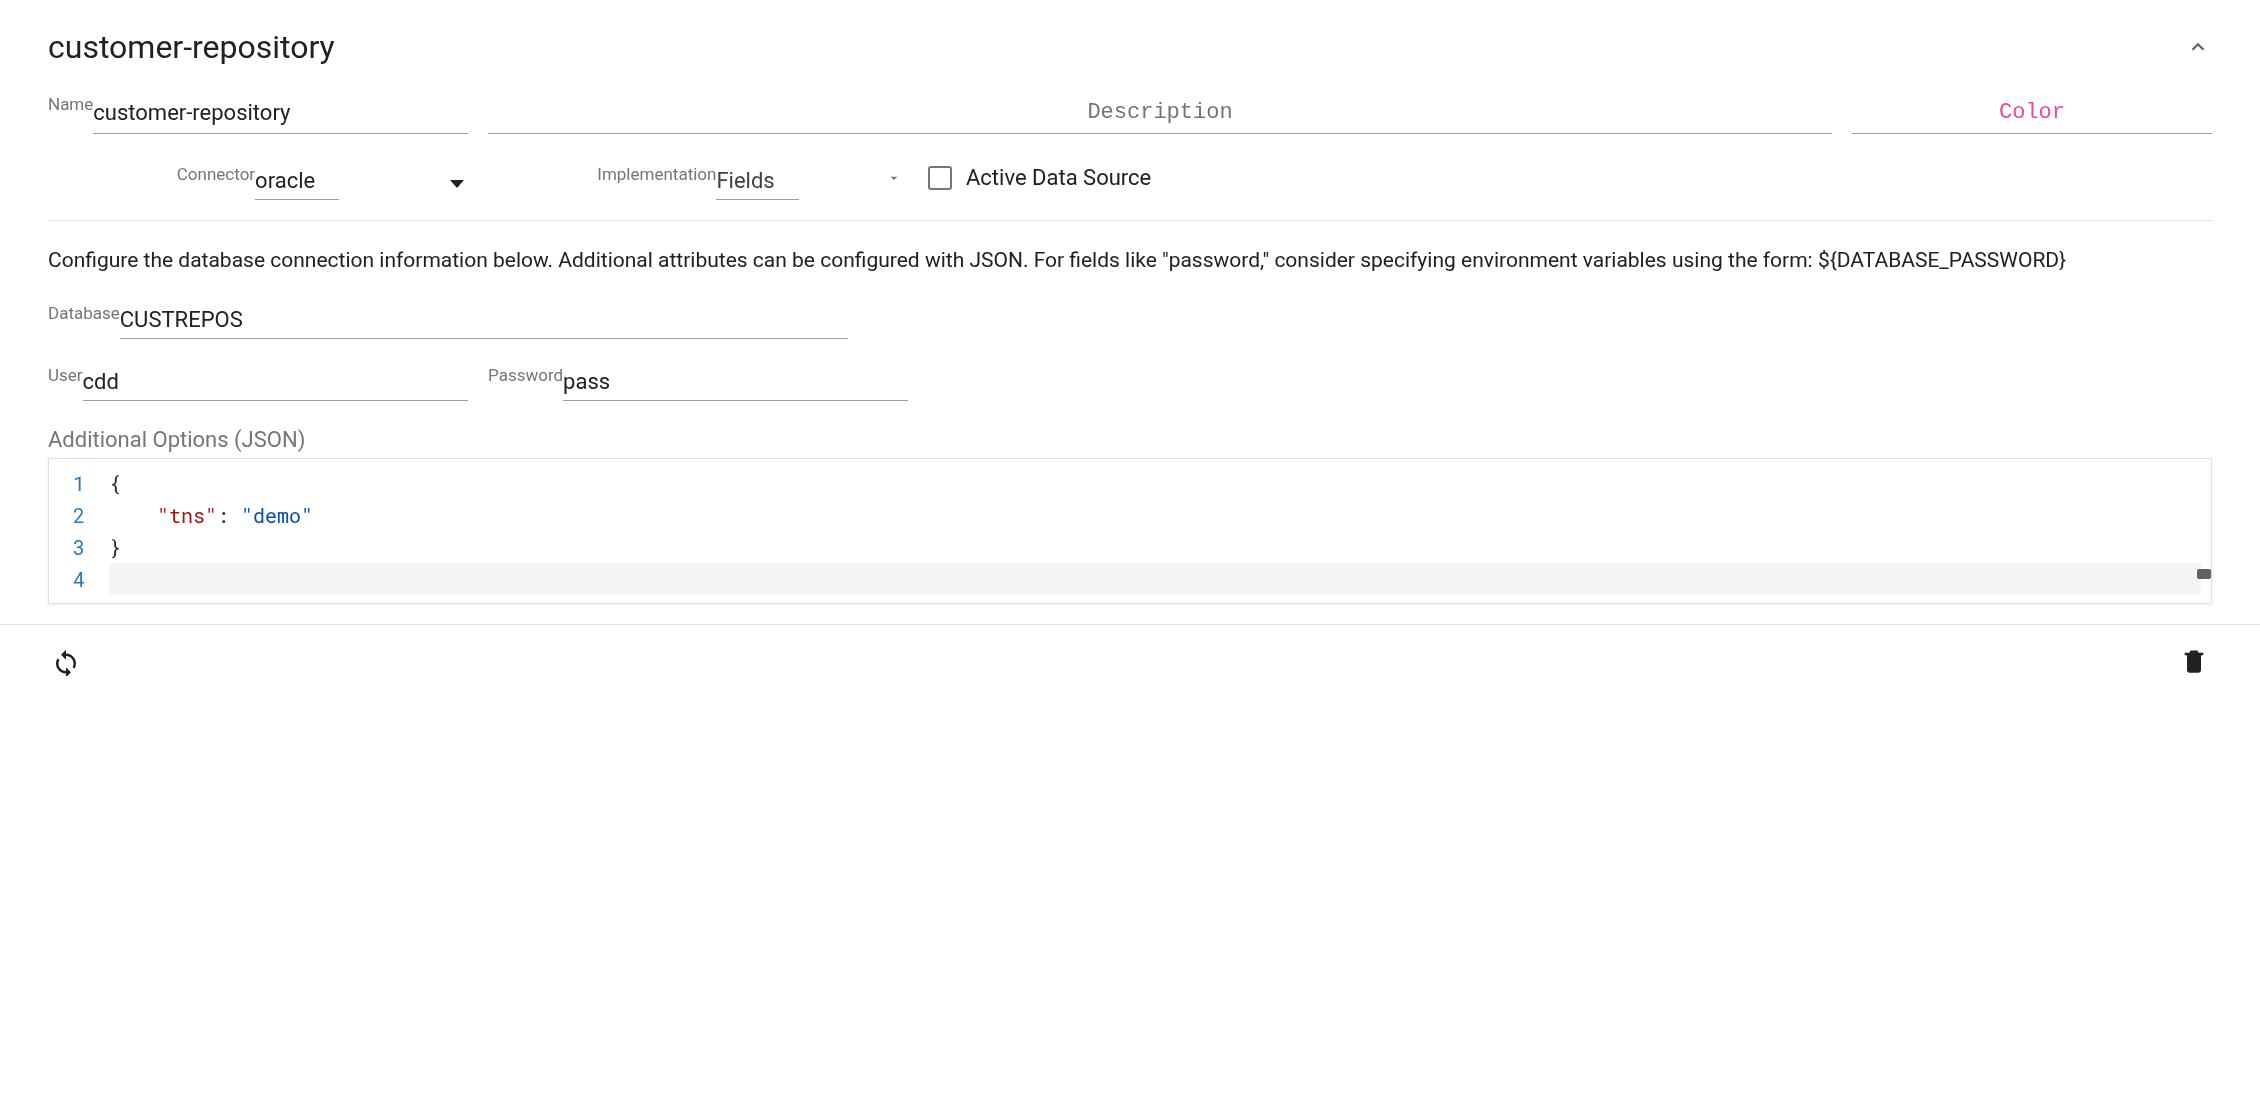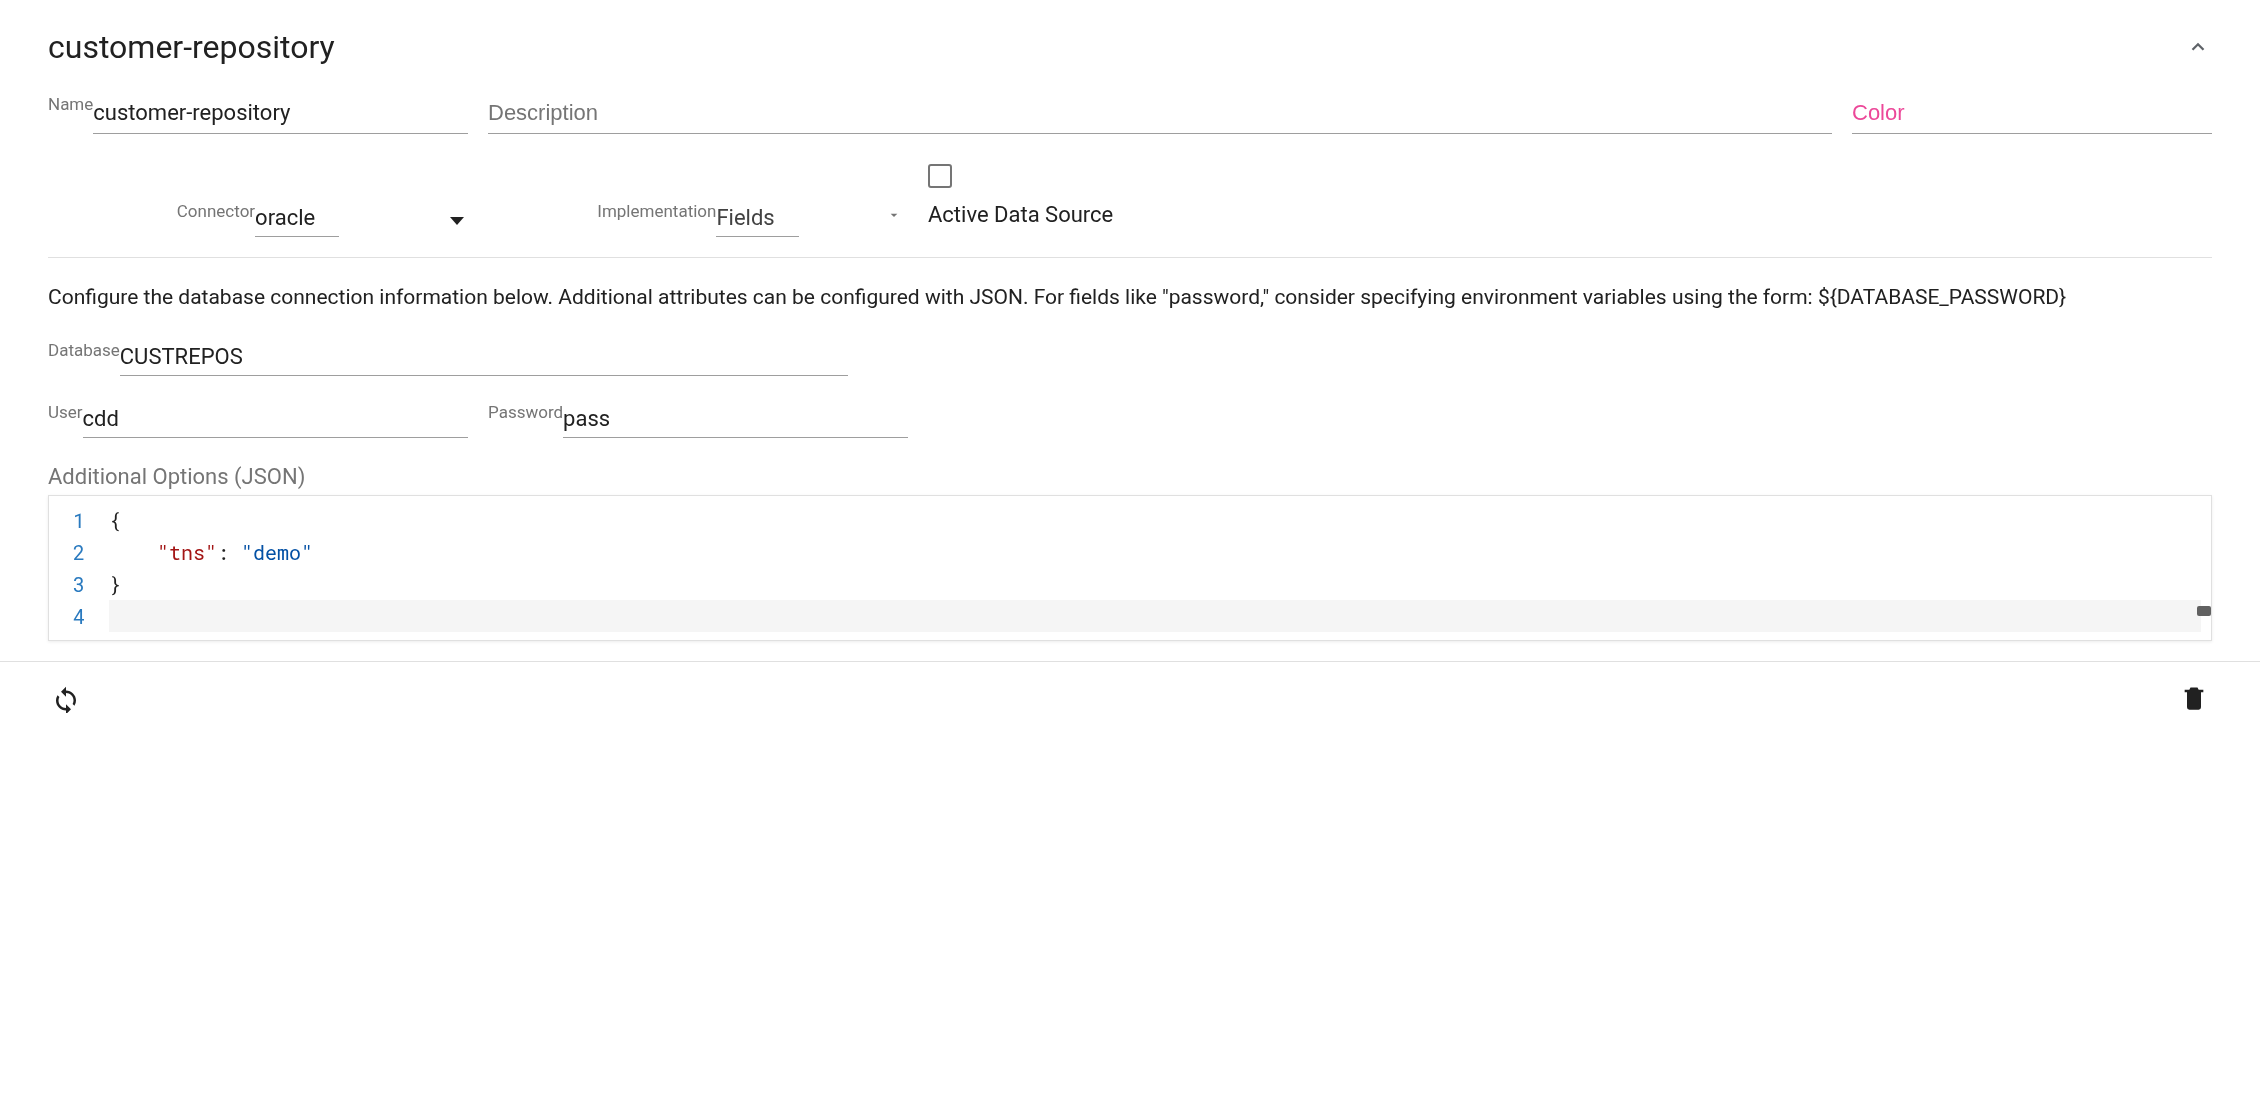--- a/index.html
+++ b/index.html
@@ -66,46 +66,45 @@
   .field-input::placeholder { color: #9e9e9e; }
   .field-input-empty {
     border: none;
     border-bottom: 1px solid #9e9e9e;
     font-size: 22px;
     padding: 4px 0 6px 0;
     background: transparent;
     color: #9e9e9e;
     outline: none;
     width: 100%;
-    font-family: Liberation Sans, sans-serif;
+    font-family: Liberation Mono, monospace;
     height: 40px;
-    display:flex; align-items:center;
+    display:flex; align-items:center;justify-content:center;
   }
   .select-wrap { position: relative; justify-content: center; }
   .select-value {
     border: none;
     border-bottom: 1px solid #9e9e9e;
     font-size: 22px;
     padding: 4px 24px 6px 0;
     color:#212121;
     cursor:pointer;
   }
   .select-value.muted { color:#424242; }
   .caret-solid {
     position:absolute; right:4px; bottom:12px;
     width:0;height:0;border-left:7px solid transparent;border-right:7px solid transparent;border-top:8px solid #212121;
   }
   .caret-outline {
     position:absolute; right:6px; bottom:10px;
     color:#757575;
   }
   .checkbox-wrap {
-    display:flex; align-items:flex-start; gap:14px;
+    display:flex; align-items:flex-end; gap:14px;
     padding-bottom: 10px;
-    flex-direction: column;
   }
   .checkbox-box {
     width:24px;height:24px;border:2px solid #757575;border-radius:3px;
     cursor:pointer;
   }
   .checkbox-label { font-size:22px; color:#212121; }
   .divider {
     border:none;border-top:1px solid #e0e0e0;
     margin: 16px 0 24px 0;
   }

